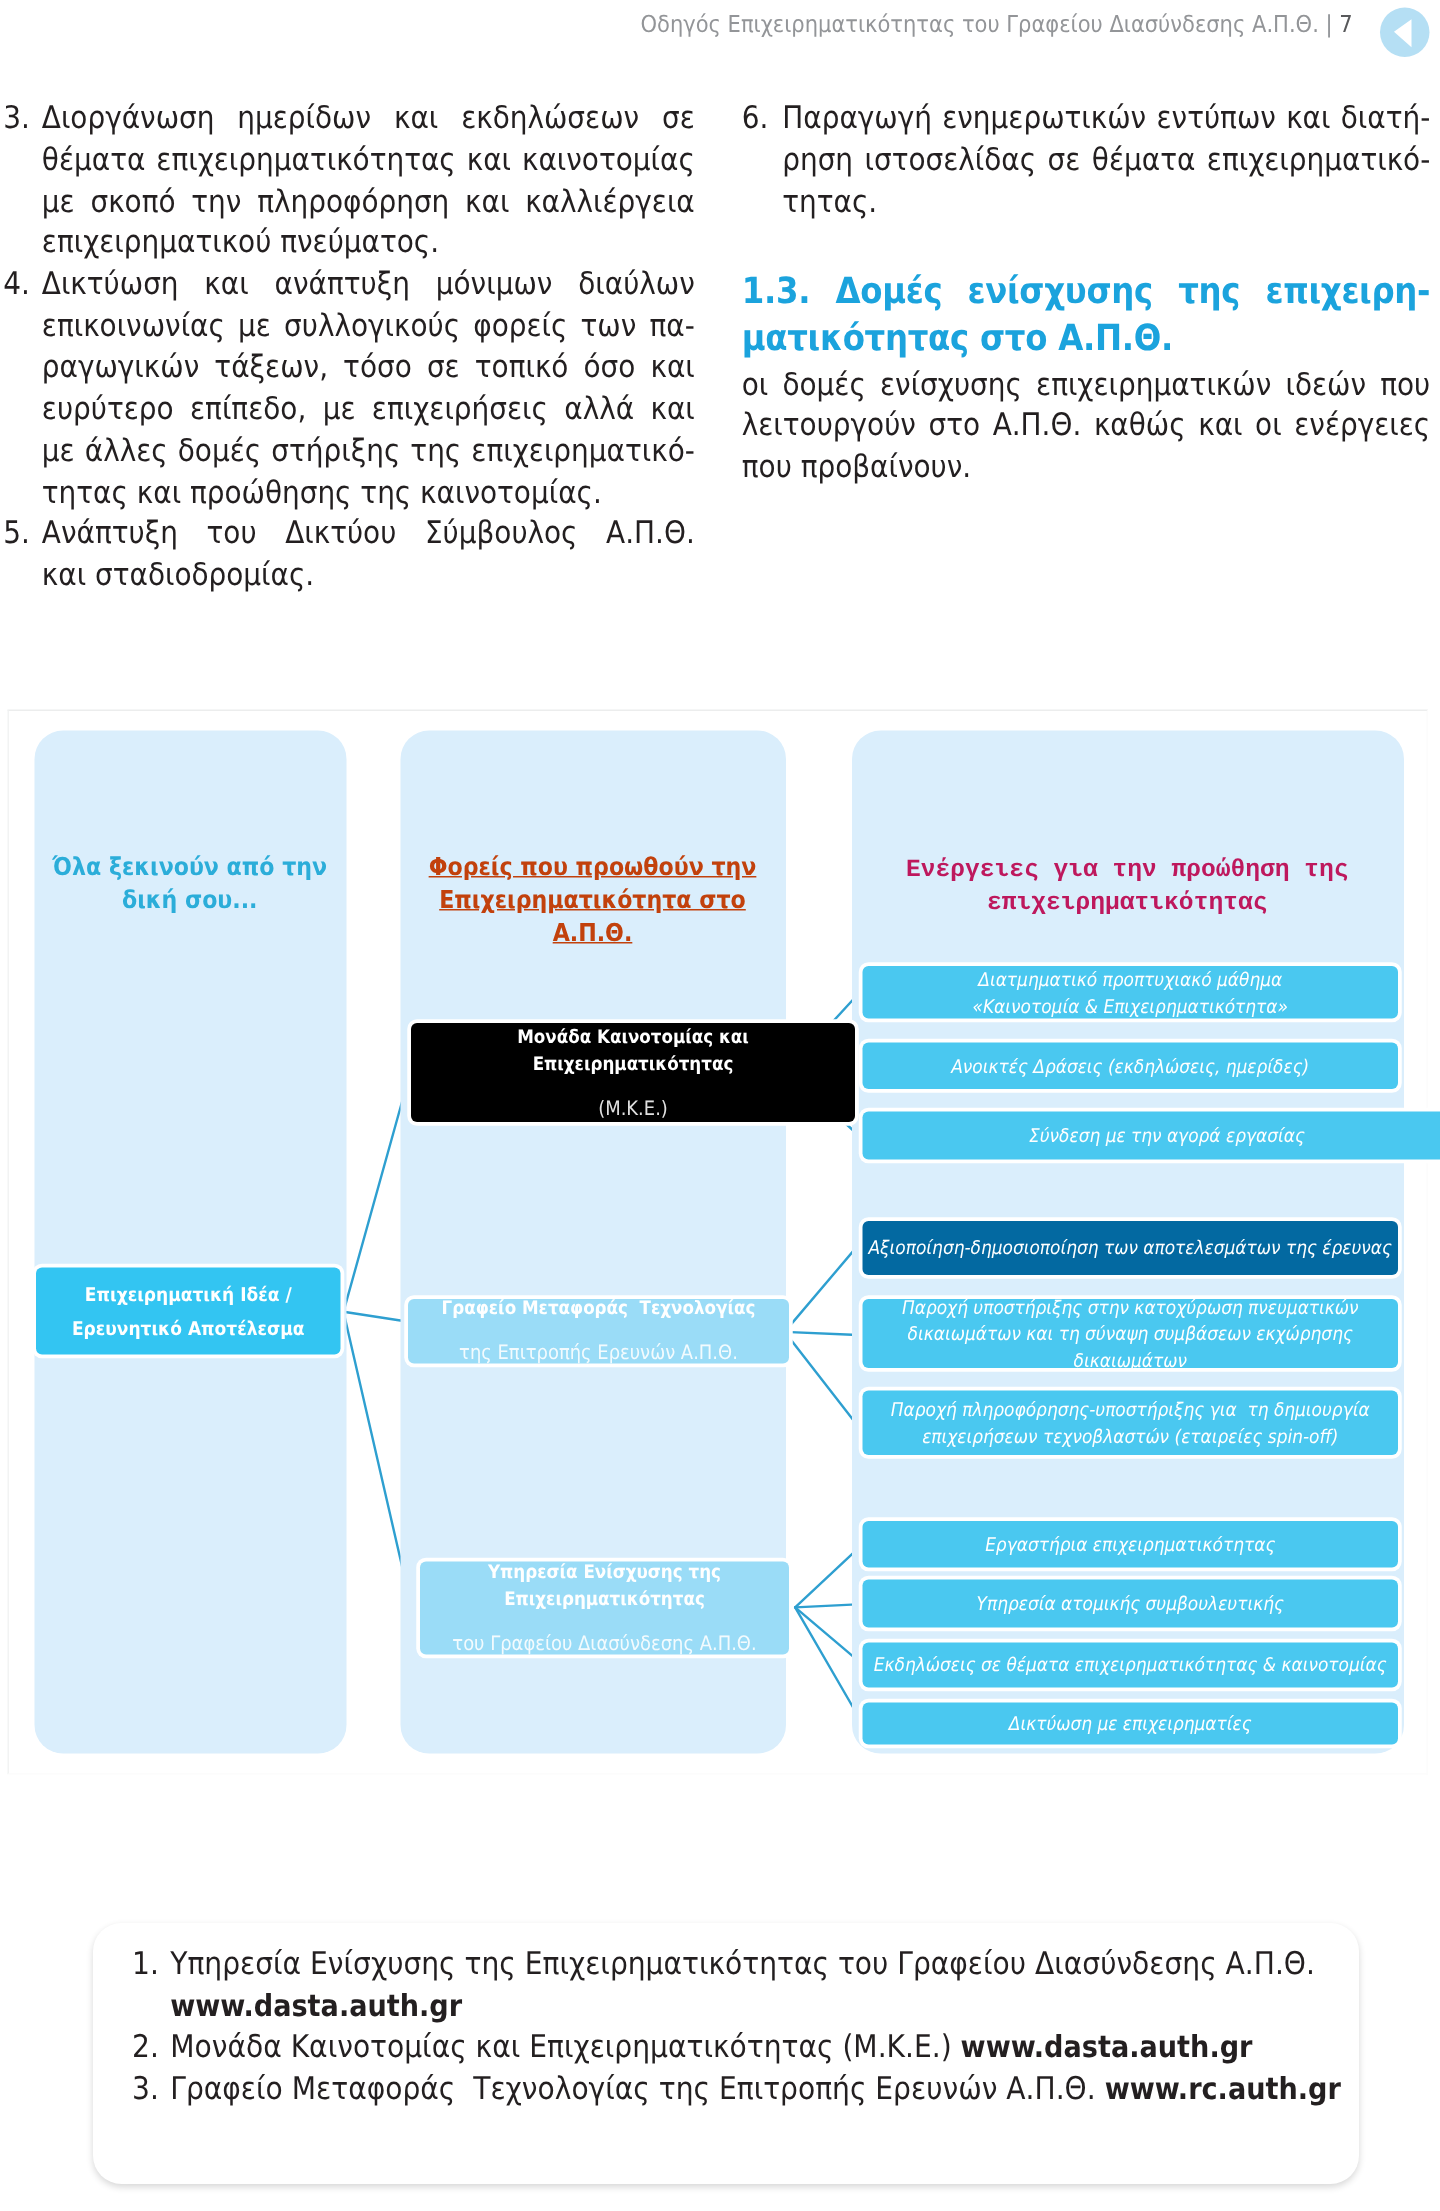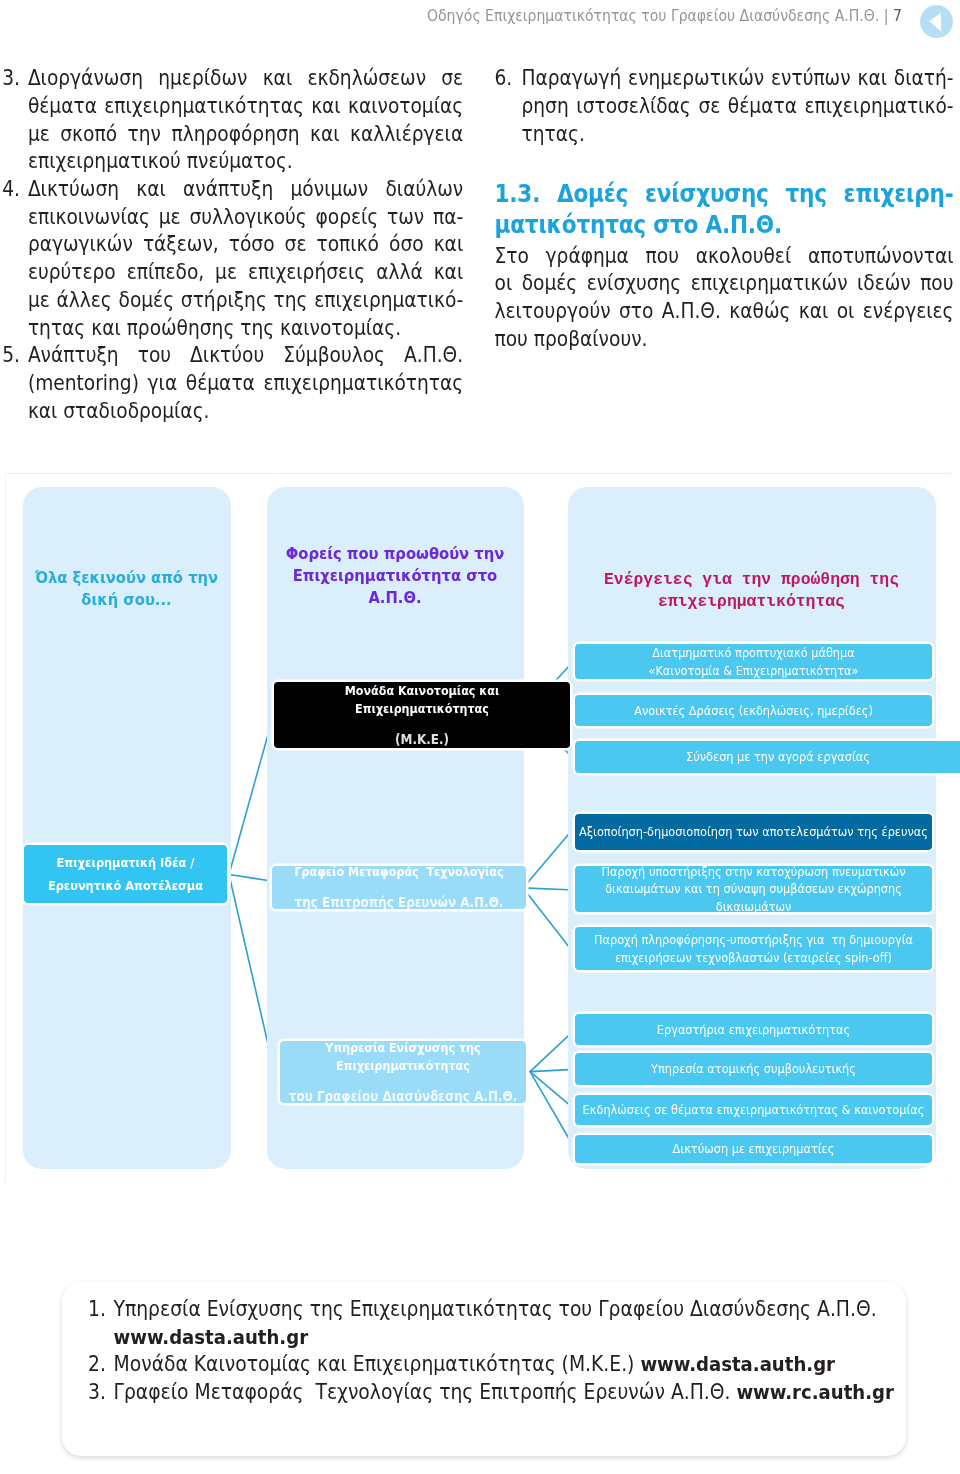--- a/index.html
+++ b/index.html
@@ -39,22 +39,22 @@
   .dtitle { position:absolute; left:0; right:0; text-align:center; color:#2badd9;
             font-family:"DejaVu Sans Condensed","DejaVu Sans", sans-serif; font-weight:bold;
             font-size:16.4px; line-height:22px; }
   .dbox { position:absolute; border-radius:4px; box-shadow:0 0 0 2.5px #ffffff;
           display:flex; flex-direction:column; align-items:center; justify-content:center;
           text-align:center; color:#ffffff;
           font-family:"DejaVu Sans Condensed","DejaVu Sans", sans-serif; }
   .startbox { background:#33c5f2; font-weight:bold; font-size:12.65px; line-height:23px; }
   .midbox { background:#9adcf7; }
   .midbox .b { font-weight:bold; font-size:12.4px; line-height:17.7px; white-space:pre; }
-  .midbox .s { font-weight:bold; font-size:13.3px; line-height:17.7px; padding-top:3.3px; color:rgba(255,255,255,0.88);margin-top:10px; }
-  .actbox { background:#4ac8f0; font-size:12.6px; line-height:17.5px; font-weight:normal; white-space:pre; }
+  .midbox .s { font-weight:normal; font-size:13.3px; line-height:17.7px; padding-top:3.3px; color:rgba(255,255,255,0.88);margin-top:10px; }
+  .actbox { background:#4ac8f0; font-size:12.6px; line-height:17.5px; font-weight:normal; white-space:pre;font-style:italic; }
   .conn { position:absolute; left:0; top:0; width:925px; height:710px; overflow:visible; }
   
   .wcard { position:absolute; left:61.5px; top:1282px; width:844px; height:174px;
            background:#ffffff; border-radius:19px; box-shadow:0 2px 5px rgba(0,0,0,0.16); }
   .wlist { position:absolute; left:26.5px; top:14px; right:12px;
            font-family:"DejaVu Sans Condensed","DejaVu Sans", sans-serif; font-size:20.85px;
            color:#231f20; line-height:27.6px; }
   .wheading { color:#1ba3dd; font-weight:bold; font-size:20.4px; line-height:27.6px; }
   .witem { position:relative; padding-left:25.5px; white-space:pre; }
   .witem .wnum { position:absolute; left:0; top:0; }
@@ -98,41 +98,39 @@
           <span class="ln">ραγωγικών τάξεων, τόσο σε τοπικό όσο και</span>
           <span class="ln">ευρύτερο επίπεδο, με επιχειρήσεις αλλά και</span>
           <span class="ln">με άλλες δομές στήριξης της επιχειρηματικό-</span>
           <span class="ln">τητας και προώθησης της καινοτομίας.</span>
         </div>
       </div>
     <div class="li">
         <span class="num">5.</span>
         <div class="lines">
           <span class="ln">Ανάπτυξη του Δικτύου Σύμβουλος Α.Π.Θ.</span>
-          <span class="ln">(mentoring) για θέματα επιχειρηματικότητας</span>
           <span class="ln">και σταδιοδρομίας.</span>
         </div>
       </div>
   </div>
 
   <div class="col colR">
     <div class="li">
         <span class="num">6.</span>
         <div class="lines">
           <span class="ln">Παραγωγή ενημερωτικών εντύπων και διατή-</span>
           <span class="ln">ρηση ιστοσελίδας σε θέματα επιχειρηματικό-</span>
           <span class="ln">τητας.</span>
         </div>
       </div>
     <div class="h3 lines">
         <span class="ln">1.3. Δομές ενίσχυσης της επιχειρη-</span>
         <span class="ln">ματικότητας στο Α.Π.Θ.</span>
       </div>
     <div class="lines sec-para">
-        <span class="ln">Στο γράφημα που ακολουθεί αποτυπώνονται</span>
         <span class="ln">οι δομές ενίσχυσης επιχειρηματικών ιδεών που</span>
         <span class="ln">λειτουργούν στο Α.Π.Θ. καθώς και οι ενέργειες</span>
         <span class="ln">που προβαίνουν.</span>
       </div>
   </div>
 
   <div class="diagram">
     <svg class="conn" viewBox="0 0 925 710">
         <line x1="223" y1="400.5" x2="266.5" y2="244.5" stroke="#2e9fd0" stroke-width="1.6" stroke-linecap="round"></line>
         <line x1="223" y1="400.5" x2="262" y2="406.5" stroke="#2e9fd0" stroke-width="1.6" stroke-linecap="round"></line>
@@ -148,21 +146,21 @@
         <line x1="524.1" y1="597.6" x2="566.4" y2="633.4" stroke="#2e9fd0" stroke-width="1.6" stroke-linecap="round"></line>
         <line x1="524.1" y1="597.6" x2="567.5" y2="672.5" stroke="#2e9fd0" stroke-width="1.6" stroke-linecap="round"></line>
       </svg>
     <div class="dcol dcol1" style="left: 16.5px; top: 13px; width: 208px; height: 682px; background: rgb(218, 238, 252);">
       <div class="dtitle" style="top: 80px; color: rgb(43, 173, 217);">
           <span class="ln">Όλα ξεκινούν από την</span>
           <span class="ln">δική σου...</span>
         </div>
     </div>
     <div class="dcol dcol2" style="left: 260.5px; top: 13px; width: 257px; height: 682px; background: rgb(218, 238, 252);">
-      <div class="dtitle" style="top: 56px; color: #6d28d9;">
+      <div class="dtitle" style="top: 80px; color: #c2410c; text-decoration: underline;">
           <span class="ln">Φορείς που προωθούν την</span>
           <span class="ln">Επιχειρηματικότητα στο</span>
           <span class="ln">Α.Π.Θ.</span>
         </div>
     </div>
     <div class="dcol dcol3" style="left: 561.5px; top: 13px; width: 368px; height: 682px; background: rgb(218, 238, 252);">
       <div class="dtitle" style="top: 81.5px; color: #be185d; font-family: Liberation Mono, monospace;">
           <span class="ln">Ενέργειες για την προώθηση της</span>
           <span class="ln">επιχειρηματικότητας</span>
         </div>

